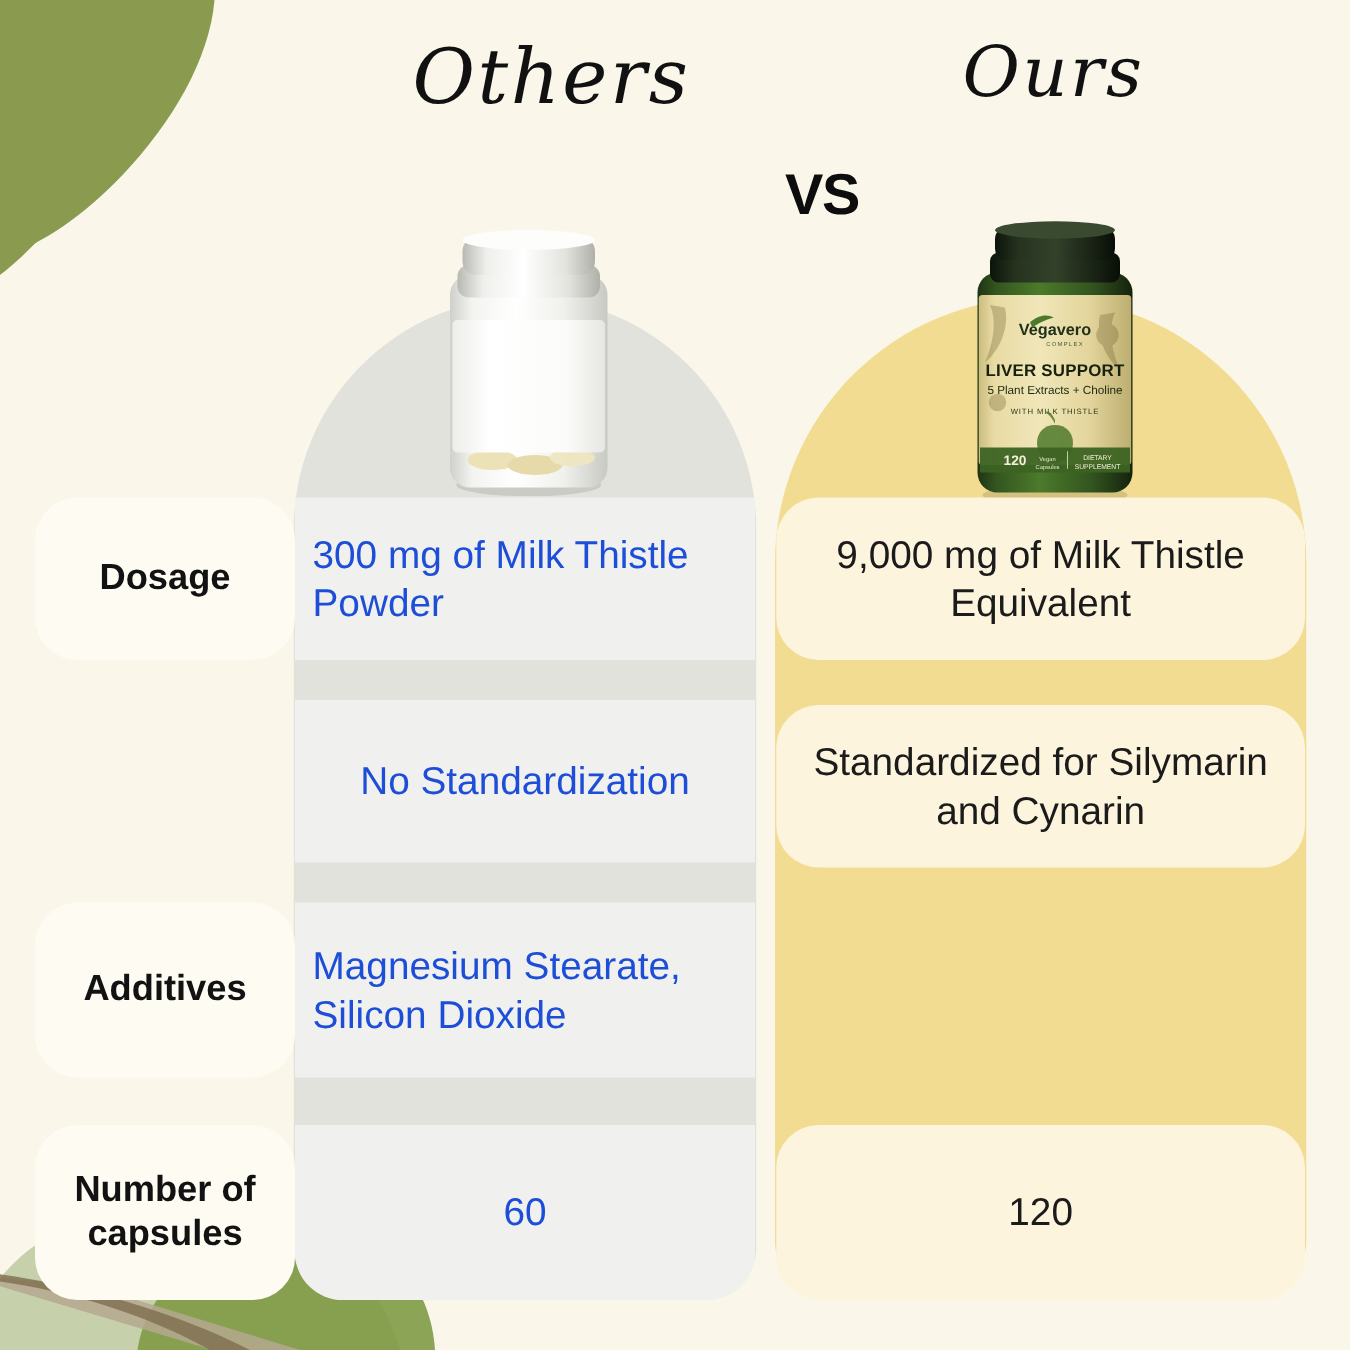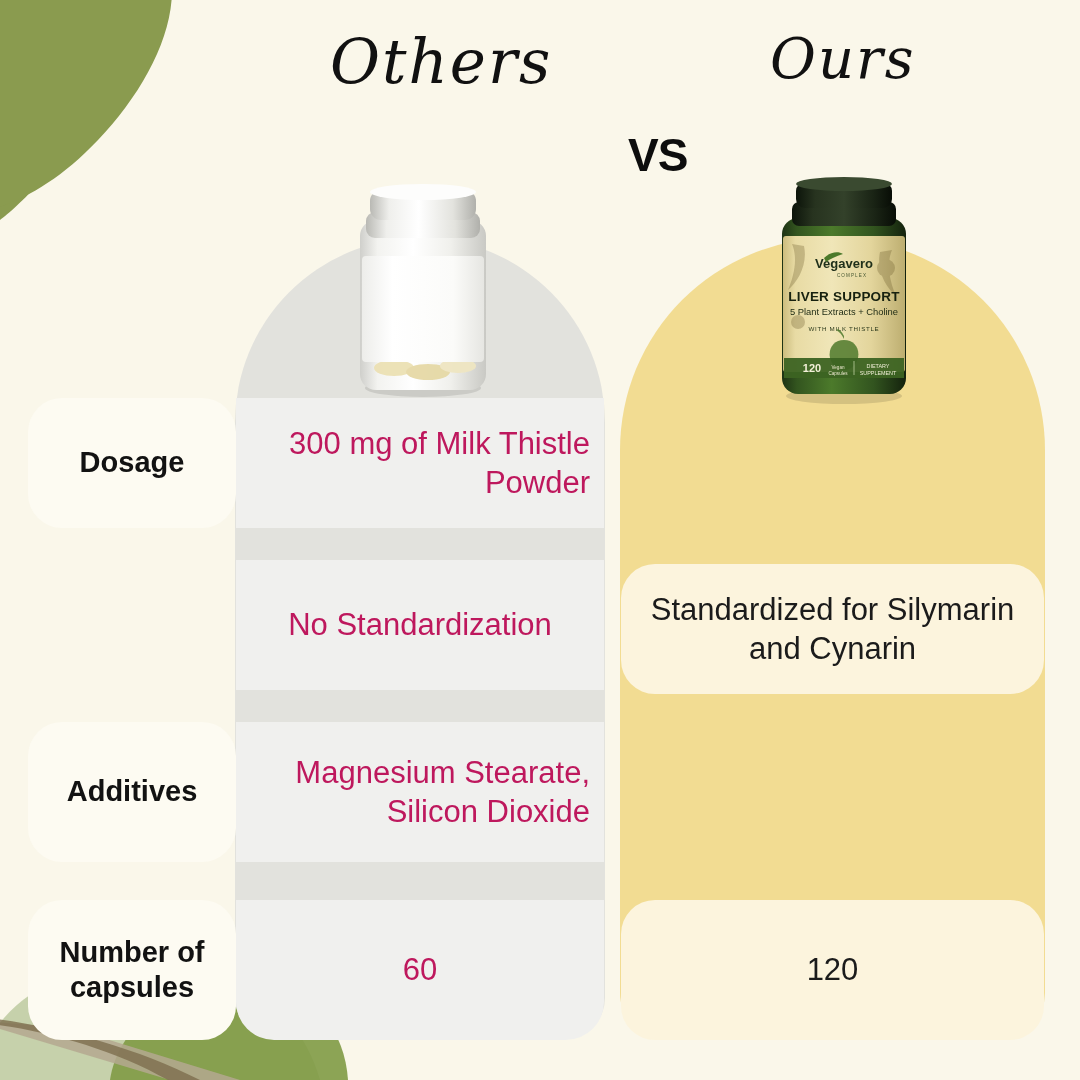--- a/index.html
+++ b/index.html
@@ -55,21 +55,21 @@
     border-radius:34px;
     display:flex;align-items:center;justify-content:center;
     font-size:29px;font-weight:bold;color:#121212;
     text-align:center;line-height:1.22;
     box-sizing:border-box;padding:0 8px;
   }
   .cell-others{
     position:absolute;left:236px;width:368px;
     background:#f0f0ee;
     display:flex;align-items:center;justify-content:center;
-    font-size:31px;color:#be185d;text-align:right;line-height:1.26;
+    font-size:31px;color:#1d4ed8;text-align:left;line-height:1.26;
     box-sizing:border-box;padding:0 14px;
   }
   .cell-ours{
     position:absolute;left:621px;width:423px;
     background:#fcf4dd;
     border-radius:34px;
     display:flex;align-items:center;justify-content:center;
     font-size:31px;color:#1b1b1b;text-align:center;line-height:1.26;
     box-sizing:border-box;padding:0 14px;
   }
@@ -192,20 +192,21 @@
   <text x="70" y="197" text-anchor="middle" font-family="Liberation Sans, sans-serif" font-size="4.6" fill="#eae7cc">Vegan</text>
   <text x="70" y="203" text-anchor="middle" font-family="Liberation Sans, sans-serif" font-size="4.6" fill="#eae7cc">Capsules</text>
   <line x1="86" y1="189" x2="86" y2="203" stroke="#cfe0b2" stroke-width="0.7"></line>
   <text x="110" y="196" text-anchor="middle" font-family="Liberation Sans, sans-serif" font-size="5.4" fill="#f0eed6">DIETARY</text>
   <text x="110" y="203" text-anchor="middle" font-family="Liberation Sans, sans-serif" font-size="5.4" fill="#f0eed6">SUPPLEMENT</text>
 </svg>
 
 <div class="row" style="top:398px;height:130px;">
   <div class="row-label" style="top:0;height:130px;">Dosage</div>
   <div class="cell-others first" style="top:0;height:130px;">300 mg of Milk Thistle Powder</div>
+  <div class="cell-ours" style="top:0;height:130px;">9,000 mg of Milk Thistle Equivalent</div>
 </div>
 
 <div class="row" style="top:560px;height:130px;">
   <div class="cell-others" style="top:0;height:130px;">No Standardization</div>
   <div class="cell-ours" style="top:4px;height:130px;">Standardized for Silymarin and Cynarin</div>
 </div>
 
 <div class="row" style="top:722px;height:140px;">
   <div class="row-label" style="top:0;height:140px;text-align:right;">Additives</div>
   <div class="cell-others" style="top:0;height:140px;">Magnesium Stearate, Silicon Dioxide</div>

